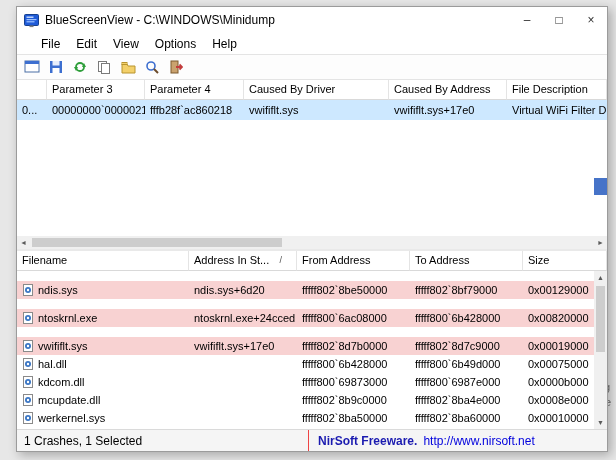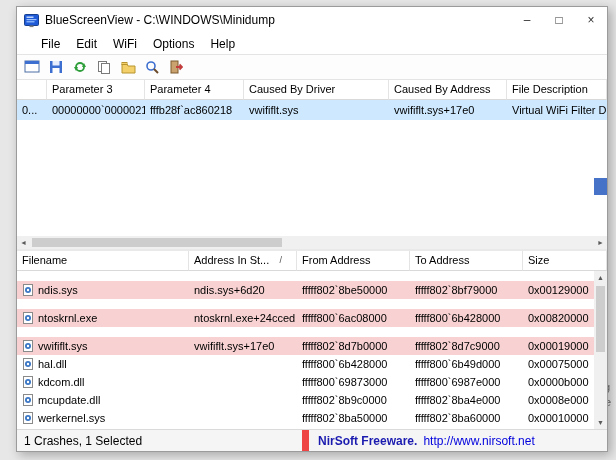--- a/index.html
+++ b/index.html
@@ -70,21 +70,21 @@
               display:flex; align-items:center; justify-content:center; }
   .vs-up{top:0}.vs-down{bottom:0}
   .vs-thumb { position:absolute; left:2px; top:15px; width:9px; height:66px; background:#cdcdcd; }
 
   .blue-scroll-btn { position:absolute; right:0; top:98px; width:13px; height:17px; background:#4673c8; }
 
   
   .statusbar { flex:0 0 22px; border-top:1px solid #dadada; background:#f5f5f5;
                display:flex; align-items:center; font-size:12px; }
   .status-left { flex:0 0 292px; height:100%; display:flex; align-items:center;
-                 padding-left:7px; border-right:7px solid #ef4444; }
+                 padding-left:7px; border-right:1px solid #ef4444; }
   .status-right { flex:1; height:100%; display:flex; align-items:center; padding-left:9px; gap:6px; }
   .freeware { color:#1b1bb0; font-weight:bold; }
   .nir-link { color:#0000dd; }
 </style>
 </head>
 <body>
 
 <span class="bg-fragment" style="left:604px; top:381px;">g</span>
 <span class="bg-fragment" style="left:605px; top:396px;">e</span>
 
@@ -102,21 +102,21 @@
     <div class="win-btns">
       <div class="win-btn">–</div>
       <div class="win-btn">□</div>
       <div class="win-btn">×</div>
     </div>
   </div>
 
   <div class="menubar">
     <span class="menu-item">File</span>
     <span class="menu-item">Edit</span>
-    <span class="menu-item">WiFi</span>
+    <span class="menu-item">View</span>
     <span class="menu-item">Options</span>
     <span class="menu-item">Help</span>
   </div>
 
   <div class="toolbar">
     <div class="tool-btn">
       <svg width="16" height="14" viewBox="0 0 16 14">
         <rect x="1" y="1" width="14" height="11" fill="#fff" stroke="#4a6fa5"></rect>
         <rect x="1" y="1" width="14" height="3" fill="#3d6fd0"></rect>
       </svg>

